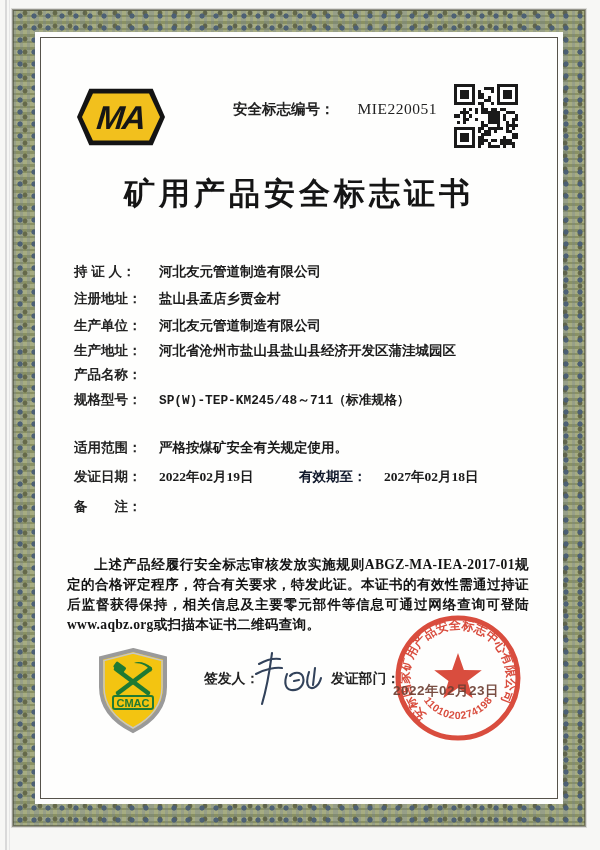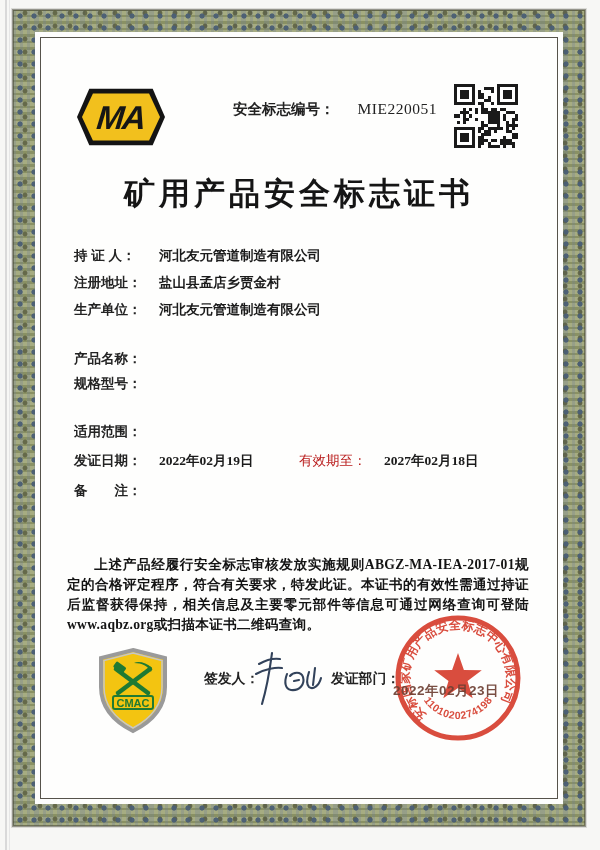--- a/index.html
+++ b/index.html
@@ -40,27 +40,27 @@
   .ma-badge .txt{font-family:"Liberation Sans",sans-serif;font-weight:900;font-style:italic;
     font-size:33px;color:#161616;letter-spacing:-2px;transform:skewX(-6deg);line-height:1;}
   .markno{position:absolute;left:192px;top:62px;display:flex;align-items:baseline;gap:23px;}
   .markno .lab{font-weight:bold;font-size:14.5px;color:#222;}
   .markno .val{font-family:Liberation Serif, serif;font-size:15.5px;color:#222;letter-spacing:.5px;}
   .qr{position:absolute;left:413px;top:46px;width:64px;height:64px;}
   .title{position:absolute;left:0;top:135px;width:100%;text-align:center;
     font-family:"Liberation Serif",serif;font-weight:bold;font-size:31px;
     letter-spacing:4px;color:#151515;}
   
-  .row{position:absolute;left:33px;display:flex;align-items:baseline;white-space:nowrap;}
+  .row{position:absolute;left:33px;display:flex;align-items:baseline;white-space:nowrap;margin-top:16px;}
   .row .label{display:inline-block;width:85px;font-weight:bold;color:#232323;}
   .row.long .label{width:auto;margin-right:27px;}
   .row .value{font-family:"Liberation Serif",serif;font-weight:bold;color:#1b1b1b;}
   .row .value.mono{font-family:"Liberation Mono",monospace;font-size:12.8px;letter-spacing:0;}
   .pair2{position:absolute;left:225px;display:flex;align-items:baseline;}
-  .pair2 .label{display:inline-block;width:85px;font-weight:normal;color:#b91c1c;}
+  .pair2 .label{display:inline-block;width:85px;font-weight:bold;color:#0f172a;}
   
   .statement{position:absolute;left:26px;top:517px;width:462px;
     font-family:"Liberation Serif",serif;font-weight:bold;font-size:13.6px;
     line-height:20px;text-align:justify;text-indent:2em;color:#141414;letter-spacing:.3px;}
   
   .cmac{position:absolute;left:53px;top:609px;width:78px;height:96px;}
   .signer-label,.dept-label{position:absolute;top:632px;font-weight:bold;font-size:13.8px;color:#222;}
   .signer-label{left:163px;}
   .dept-label{left:290px;}
   .signature{position:absolute;left:208px;top:610px;width:74px;height:62px;}
@@ -232,28 +232,34 @@
         <span class="value">河北友元管道制造有限公司</span>
       </div>
       <div class="row" style="top:236px">
         <span class="label">注册地址：</span>
         <span class="value">盐山县孟店乡贾金村</span>
       </div>
       <div class="row" style="top:263px">
         <span class="label">生产单位：</span>
         <span class="value">河北友元管道制造有限公司</span>
       </div>
+      <div class="row" style="top:288px">
+        <span class="label">生产地址：</span>
+        <span class="value">河北省沧州市盐山县盐山县经济开发区蒲洼城园区</span>
+      </div>
       <div class="row" style="top:312px">
         <span class="label">产品名称：</span>
       </div>
       <div class="row" style="top:337px">
         <span class="label">规格型号：</span>
+        <span class="value mono">SP(W)-TEP-KM245/48～711（标准规格）</span>
       </div>
       <div class="row" style="top:385px">
         <span class="label">适用范围：</span>
+        <span class="value">严格按煤矿安全有关规定使用。</span>
       </div>
 
       <div class="row" style="top:414px">
         <span class="label">发证日期：</span>
         <span class="value">2022年02月19日</span>
         <span class="pair2">
           <span class="label">有效期至：</span>
           <span class="value">2027年02月18日</span>
         </span>
       </div>

